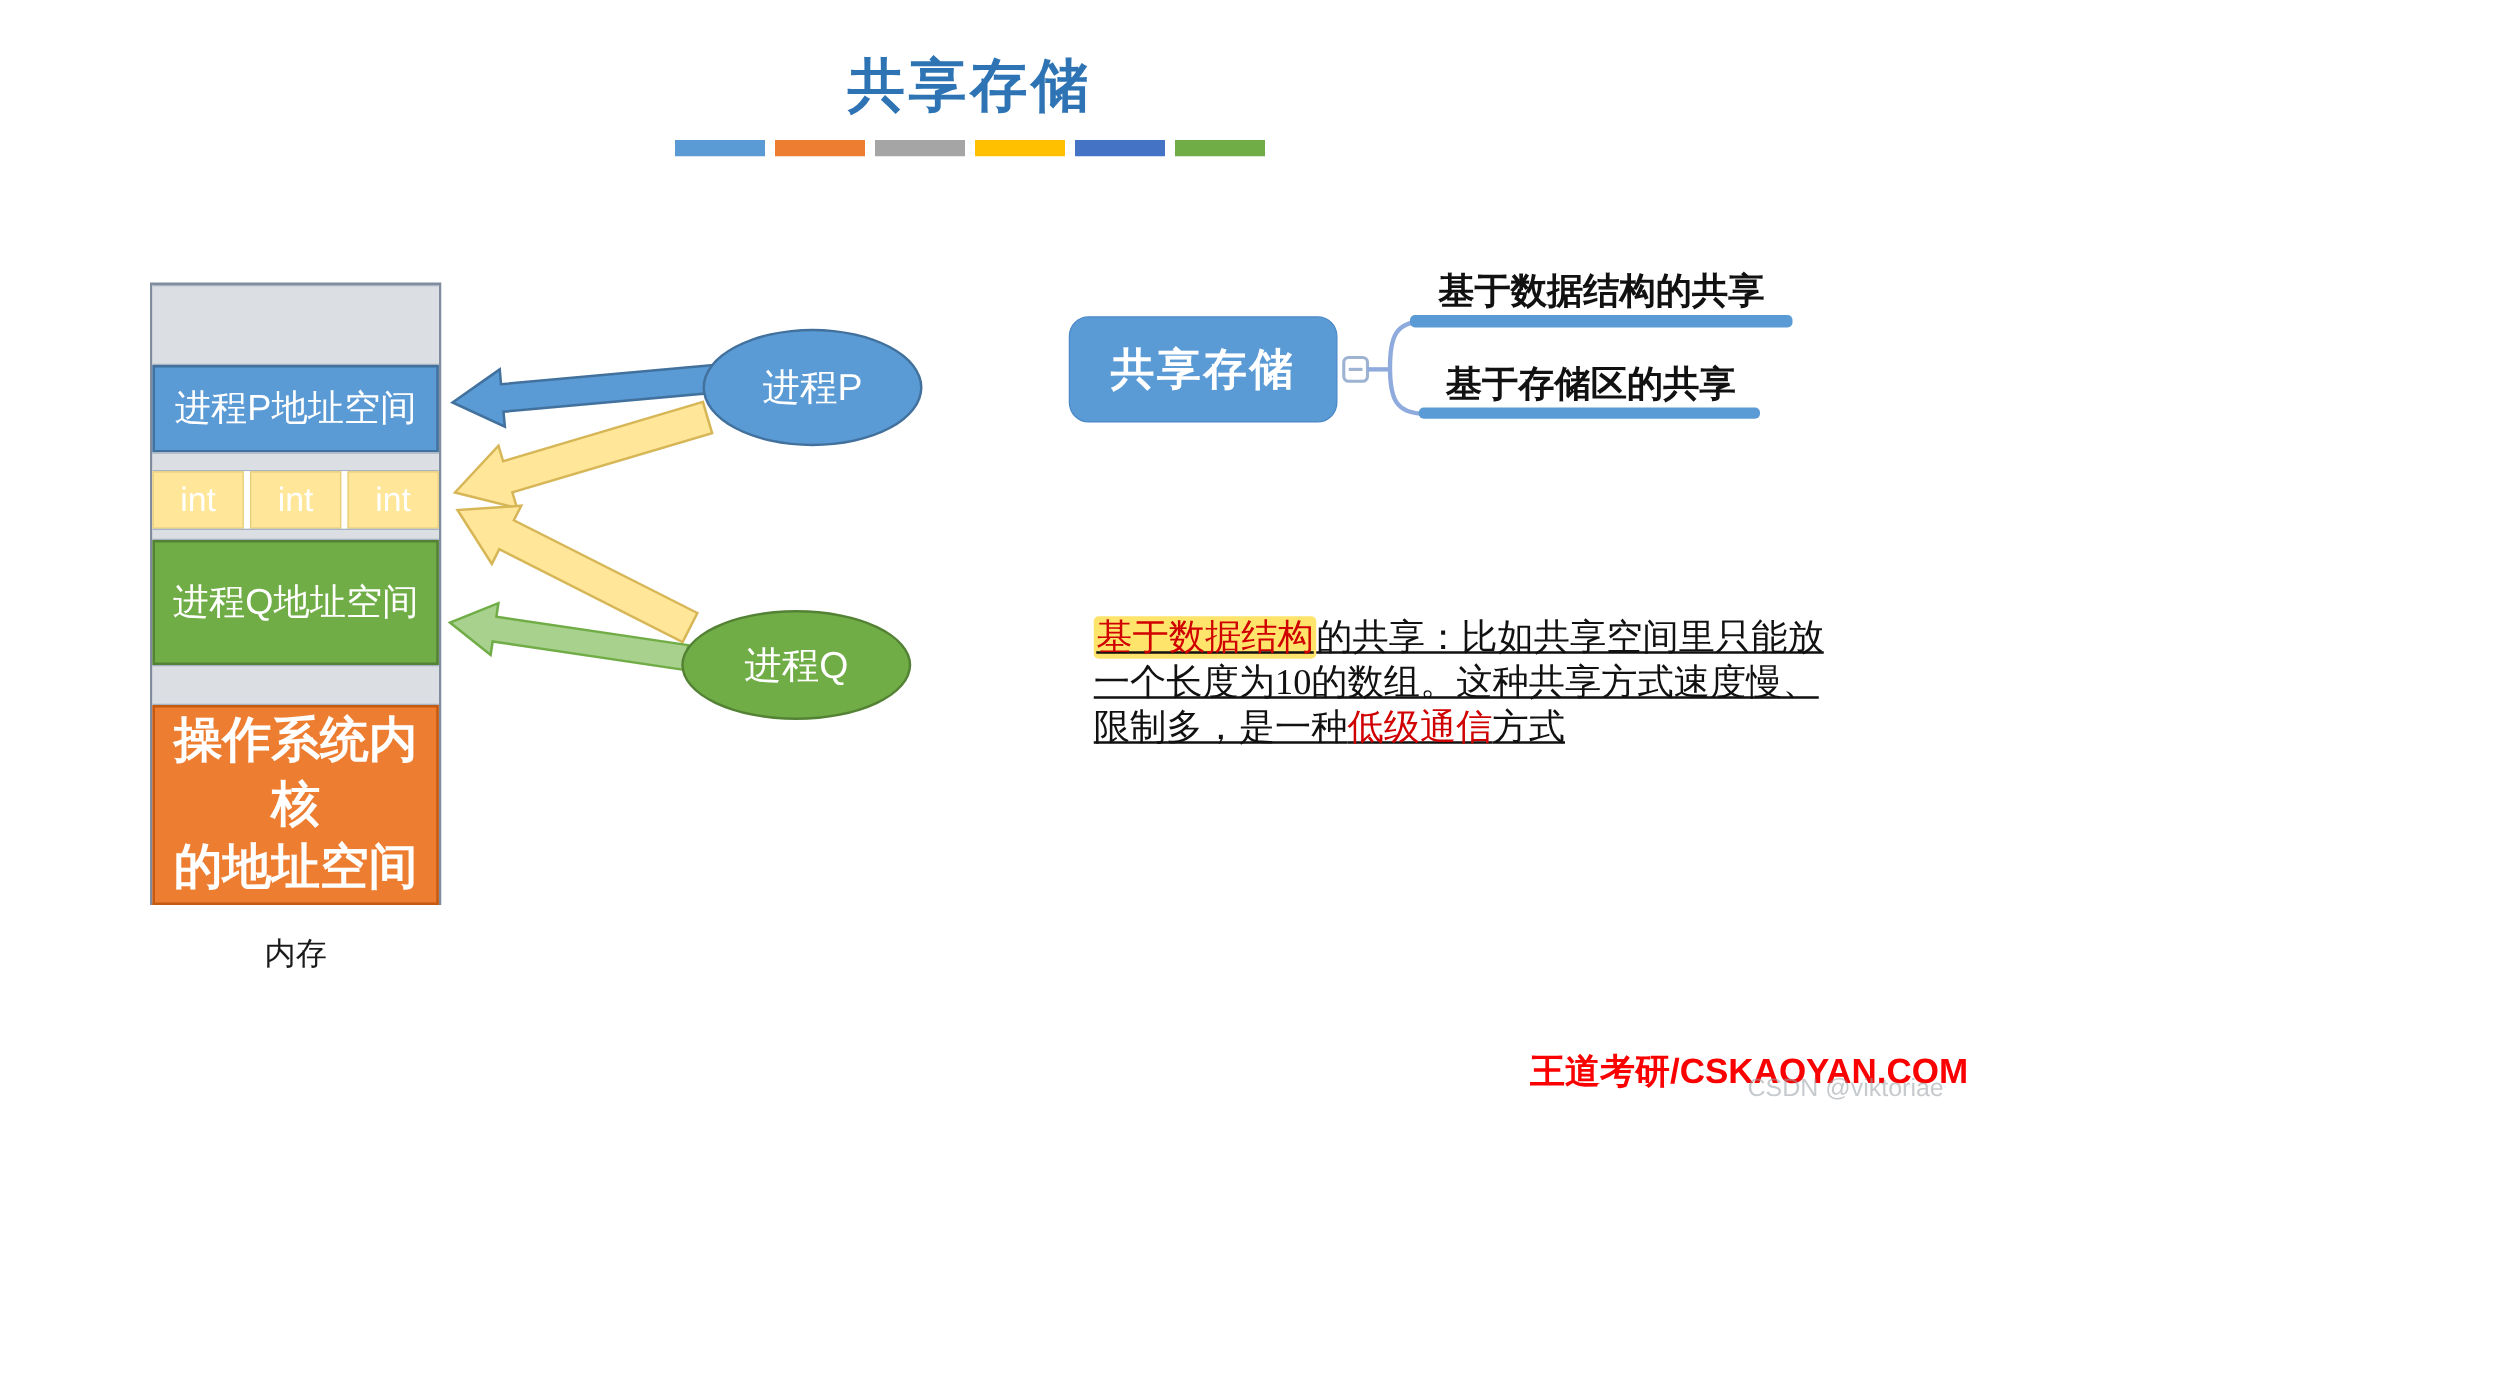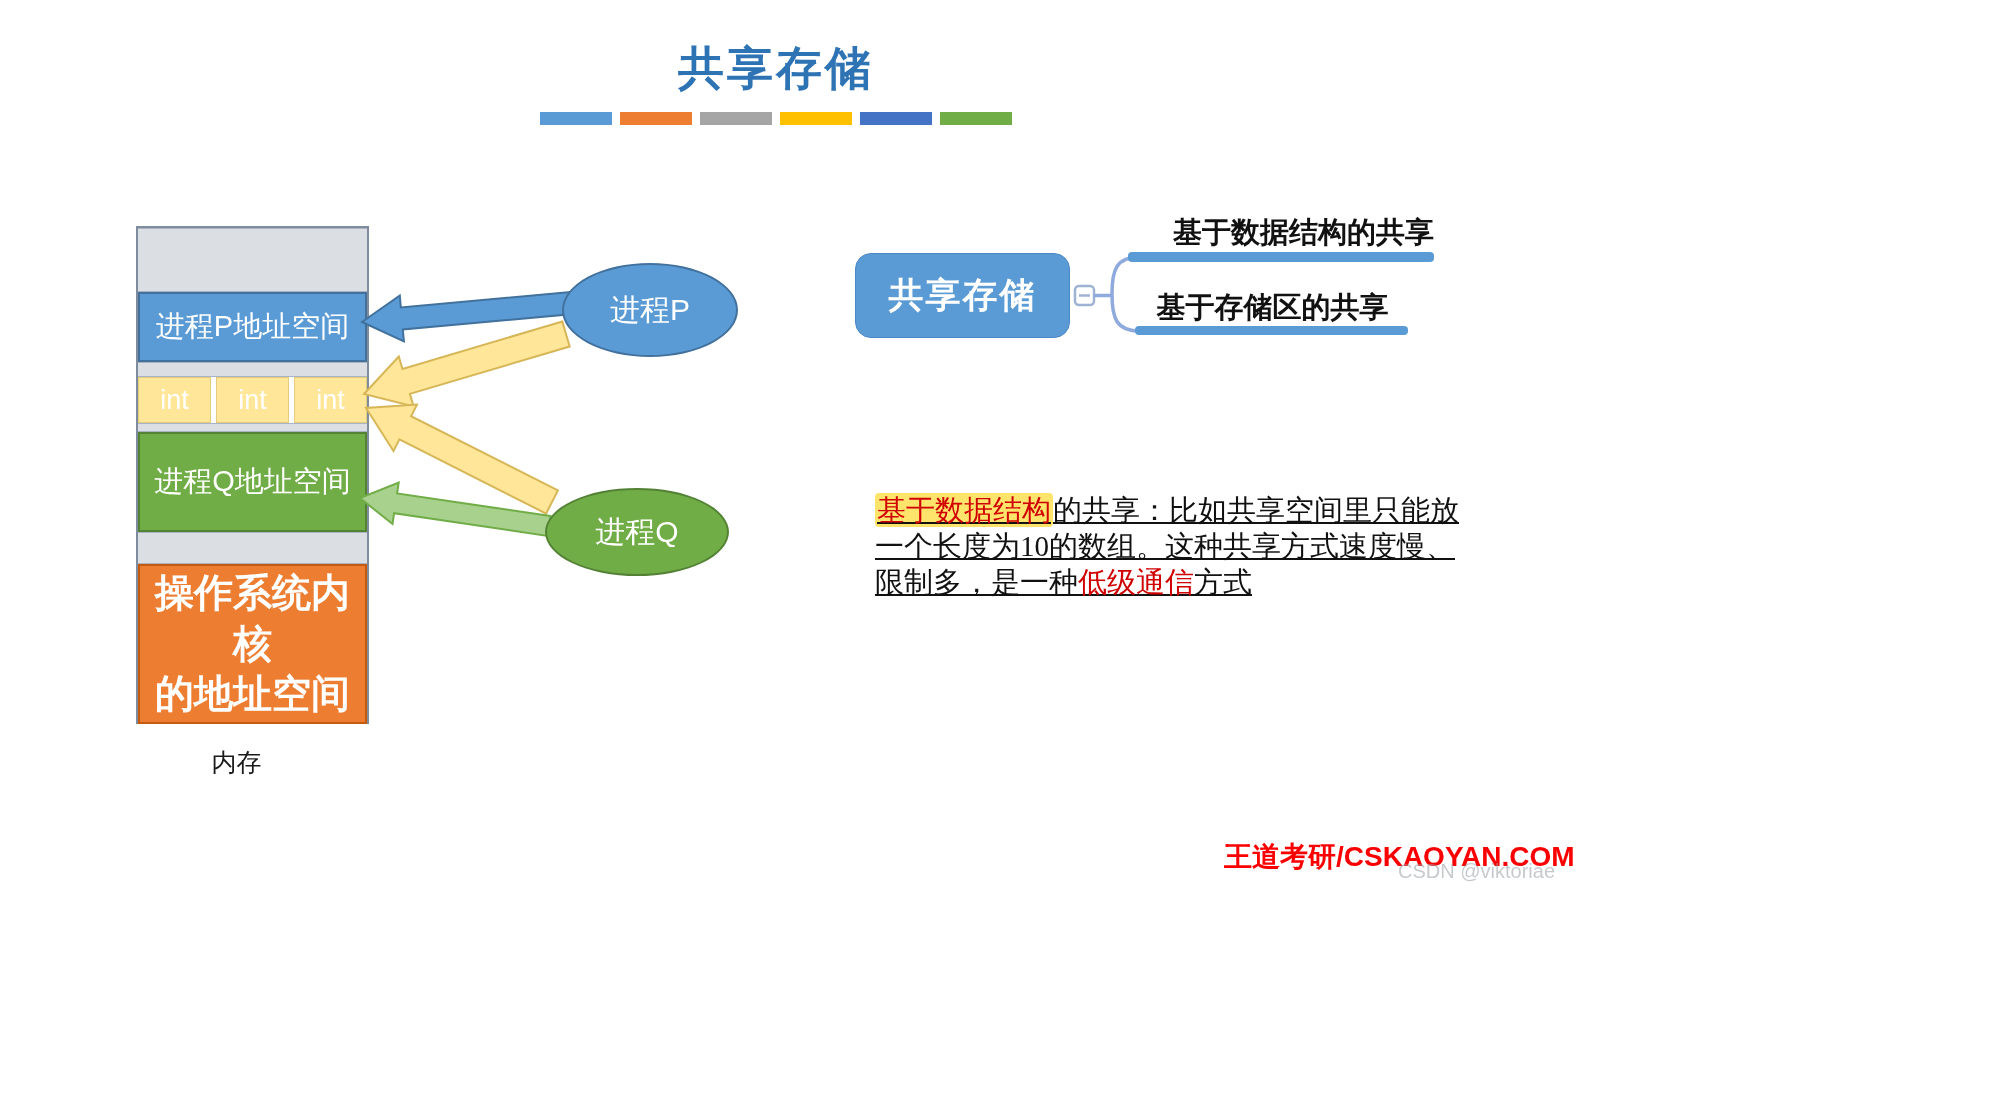--- a/index.html
+++ b/index.html
@@ -6,21 +6,21 @@
   html,body { background:#ffffff; }
   body { font-family:"Liberation Sans","DejaVu Sans",sans-serif; }
   .canvas { position:relative; width:2004px; height:1118px; background:#fff; overflow:hidden; }
 
   .title { position:absolute; left:560px; top:38px; width:432px; text-align:center;
            font-size:46px; font-weight:bold; color:var(--title-blue); letter-spacing:3px; }
   .divider { position:absolute; left:540px; top:112px; display:flex; gap:8px; }
   .divider .bar { width:72px; height:13px; display:block; }
 
   
-  .mem { position:absolute; left:136px; top:226px; width:233px; height:498px;
+  .mem { position:absolute; left:120px; top:226px; width:233px; height:498px;
          border:2px solid #7F8C9E; background:#fff;padding-left:28px; }
   .mem-block { position:absolute; left:0; right:0; display:flex; align-items:center; justify-content:center;
                color:#fff; font-size:29px; text-align:center; }
   .mem-block.gray { background:#DBDEE2; border-top:1px solid #A8B4C4; border-bottom:1px solid #A8B4C4; }
   .g1 { top:0; height:64px; border-top:none; }
   .blue-block { top:64px; height:70px; background:var(--accent-blue); border:2px solid var(--accent-blue-dark); }
   .g2 { top:134px; height:15px; }
   .int-row { position:absolute; top:149px; left:0; right:0; height:46px; display:flex; gap:5px; background:#fff; }
   .int-cell { flex:1; background:var(--accent-yellow); border:1px solid #E3CC7A; color:#fff;
               font-size:27px; display:flex; align-items:center; justify-content:center; }
@@ -40,21 +40,21 @@
   .ellipse.q { left:545px; top:488px; width:184px; height:88px; background:var(--accent-green);
                border:2px solid var(--accent-green-dark); }
 
   #overlay { position:absolute; left:0; top:0; pointer-events:none; }
 
   
   .mm-root { position:absolute; left:855px; top:253px; width:215px; height:85px; background:var(--accent-blue);
              border:1px solid #4A88C7; border-radius:16px; display:flex; align-items:center; justify-content:center;
              color:#fff; font-size:35px; font-weight:bold; letter-spacing:2px; }
   .mm-branch { position:absolute; font-weight:bold; font-size:29px; color:#111; text-align:center; }
-  .mm-branch.b1 { left:1128px; top:213px; width:306px;text-align:right; }
+  .mm-branch.b1 { left:1128px; top:213px; width:306px; }
   .mm-branch.b2 { left:1135px; top:288px; width:275px; }
   .mm-bar { position:absolute; background:var(--accent-blue); border-radius:4px; }
   .mm-bar.bar1 { left:1128px; top:252px; width:306px; height:10px; }
   .mm-bar.bar2 { left:1135px; top:326px; width:273px; height:9px; }
 
   
   .note { position:absolute; left:875px; width:620px; font-size:29px; line-height:36px; color:#111;
           white-space:pre-line; font-family:"Liberation Serif","DejaVu Serif",serif;text-decoration:underline; }
   .note.n1 { top:492px; }
   .note.n2 { top:634px; }

